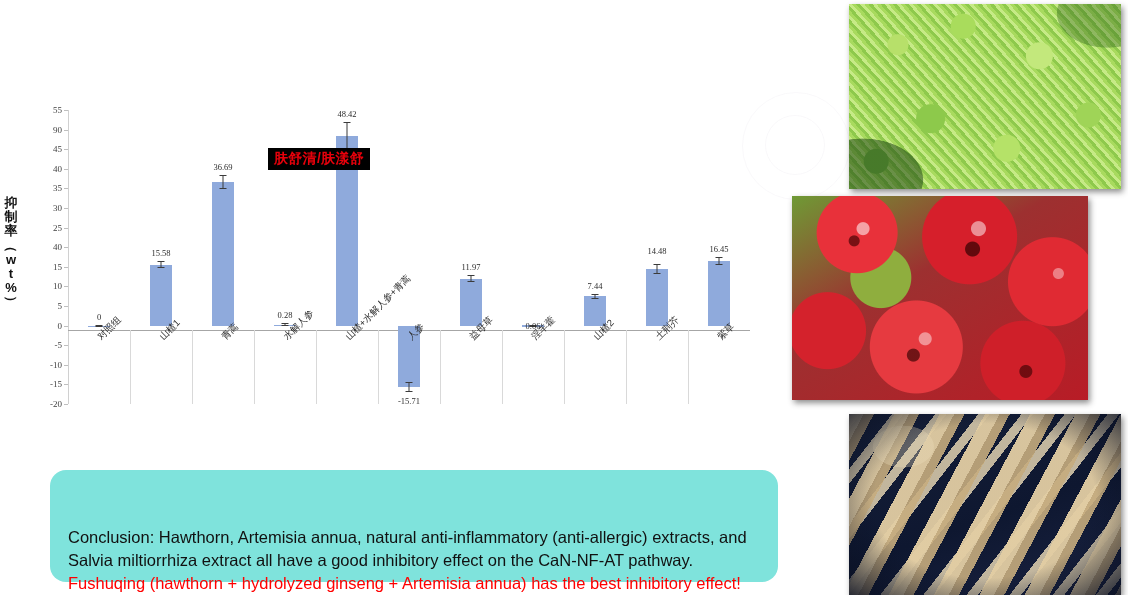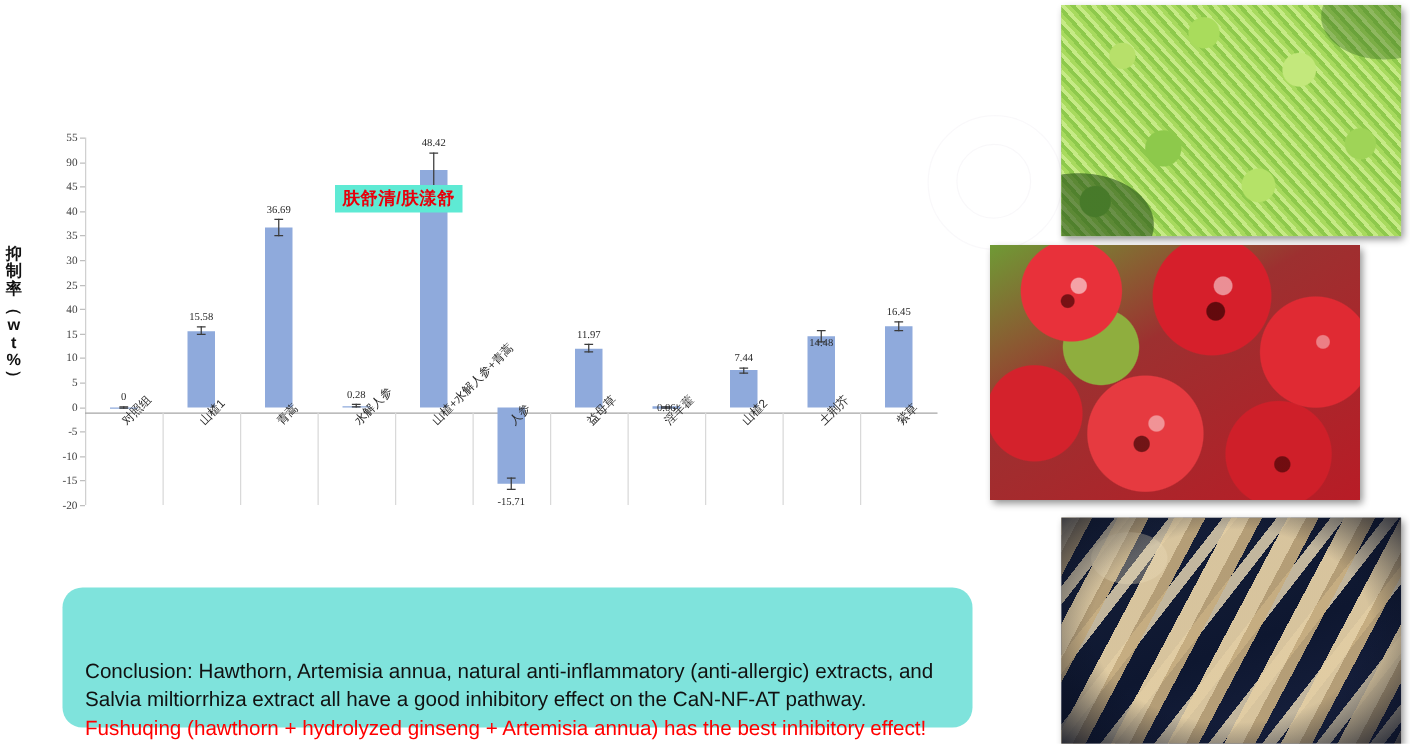--- a/index.html
+++ b/index.html
@@ -90,21 +90,21 @@
     transform:rotate(-45deg);
     font-family:"Liberation Sans","DejaVu Sans",sans-serif;
     direction:rtl;
   }
   .cat-label-inner{display:inline-block;direction:ltr;}
 
   
   #highlight-callout{
     position:absolute;left:268px;top:148px;
     padding:2px 6px;
-    background:#5eead4;
+    background:#000000;
     color:#e8000b;font-weight:bold;font-size:14px;
     letter-spacing:.3px;
     white-space:nowrap;
   }
 
   
   #chart-title{
     position:absolute;left:180px;top:428px;width:420px;
     text-align:center;font-size:13.5px;font-weight:bold;color:#111;
   }
@@ -288,21 +288,21 @@
           <div class="errbar" style="left: 403px; top: 165.15px; height: 7.056px;"></div>
           <div class="bar-value" style="left: 403px; top: 152.15px;">11.97</div>
           <div class="bar" style="left: 454px; top: 215.365px; width: 22px; height: 1.5px; background: rgb(143, 170, 220);"></div>
           <div class="errbar" style="left: 465px; top: 214.581px; height: 2px;"></div>
           <div class="bar-value" style="left: 465px; top: 211px;">0.06</div>
           <div class="bar" style="left: 516px; top: 186.435px; width: 22px; height: 29.1648px; background: rgb(143, 170, 220);"></div>
           <div class="errbar" style="left: 527px; top: 183.691px; height: 5.488px;"></div>
           <div class="bar-value" style="left: 527px; top: 170.691px;">7.44</div>
           <div class="bar" style="left: 578px; top: 158.838px; width: 22px; height: 56.7616px; background: rgb(143, 170, 220);"></div>
           <div class="errbar" style="left: 589px; top: 154.134px; height: 9.408px;"></div>
-          <div class="bar-value" style="left: 589px; top: 159px;">14.48</div>
+          <div class="bar-value" style="left: 589px; top: 136px;">14.48</div>
           <div class="bar" style="left: 640px; top: 151.116px; width: 22px; height: 64.484px; background: rgb(143, 170, 220);"></div>
           <div class="errbar" style="left: 651px; top: 147.196px; height: 7.84px;"></div>
           <div class="bar-value" style="left: 651px; top: 134.196px;">16.45</div>
         </div>
       <div id="catlabels">
           <div class="cat-label" style="left: 27px; top: 223.6px;"><span class="cat-label-inner">对照组</span></div>
           <div class="cat-label" style="left: 89px; top: 223.6px;"><span class="cat-label-inner">山楂1</span></div>
           <div class="cat-label" style="left: 151px; top: 223.6px;"><span class="cat-label-inner">青蒿</span></div>
           <div class="cat-label" style="left: 213px; top: 223.6px;"><span class="cat-label-inner">水解人参</span></div>
           <div class="cat-label" style="left: 275px; top: 223.6px;"><span class="cat-label-inner">山楂+水解人参+青蒿</span></div>

